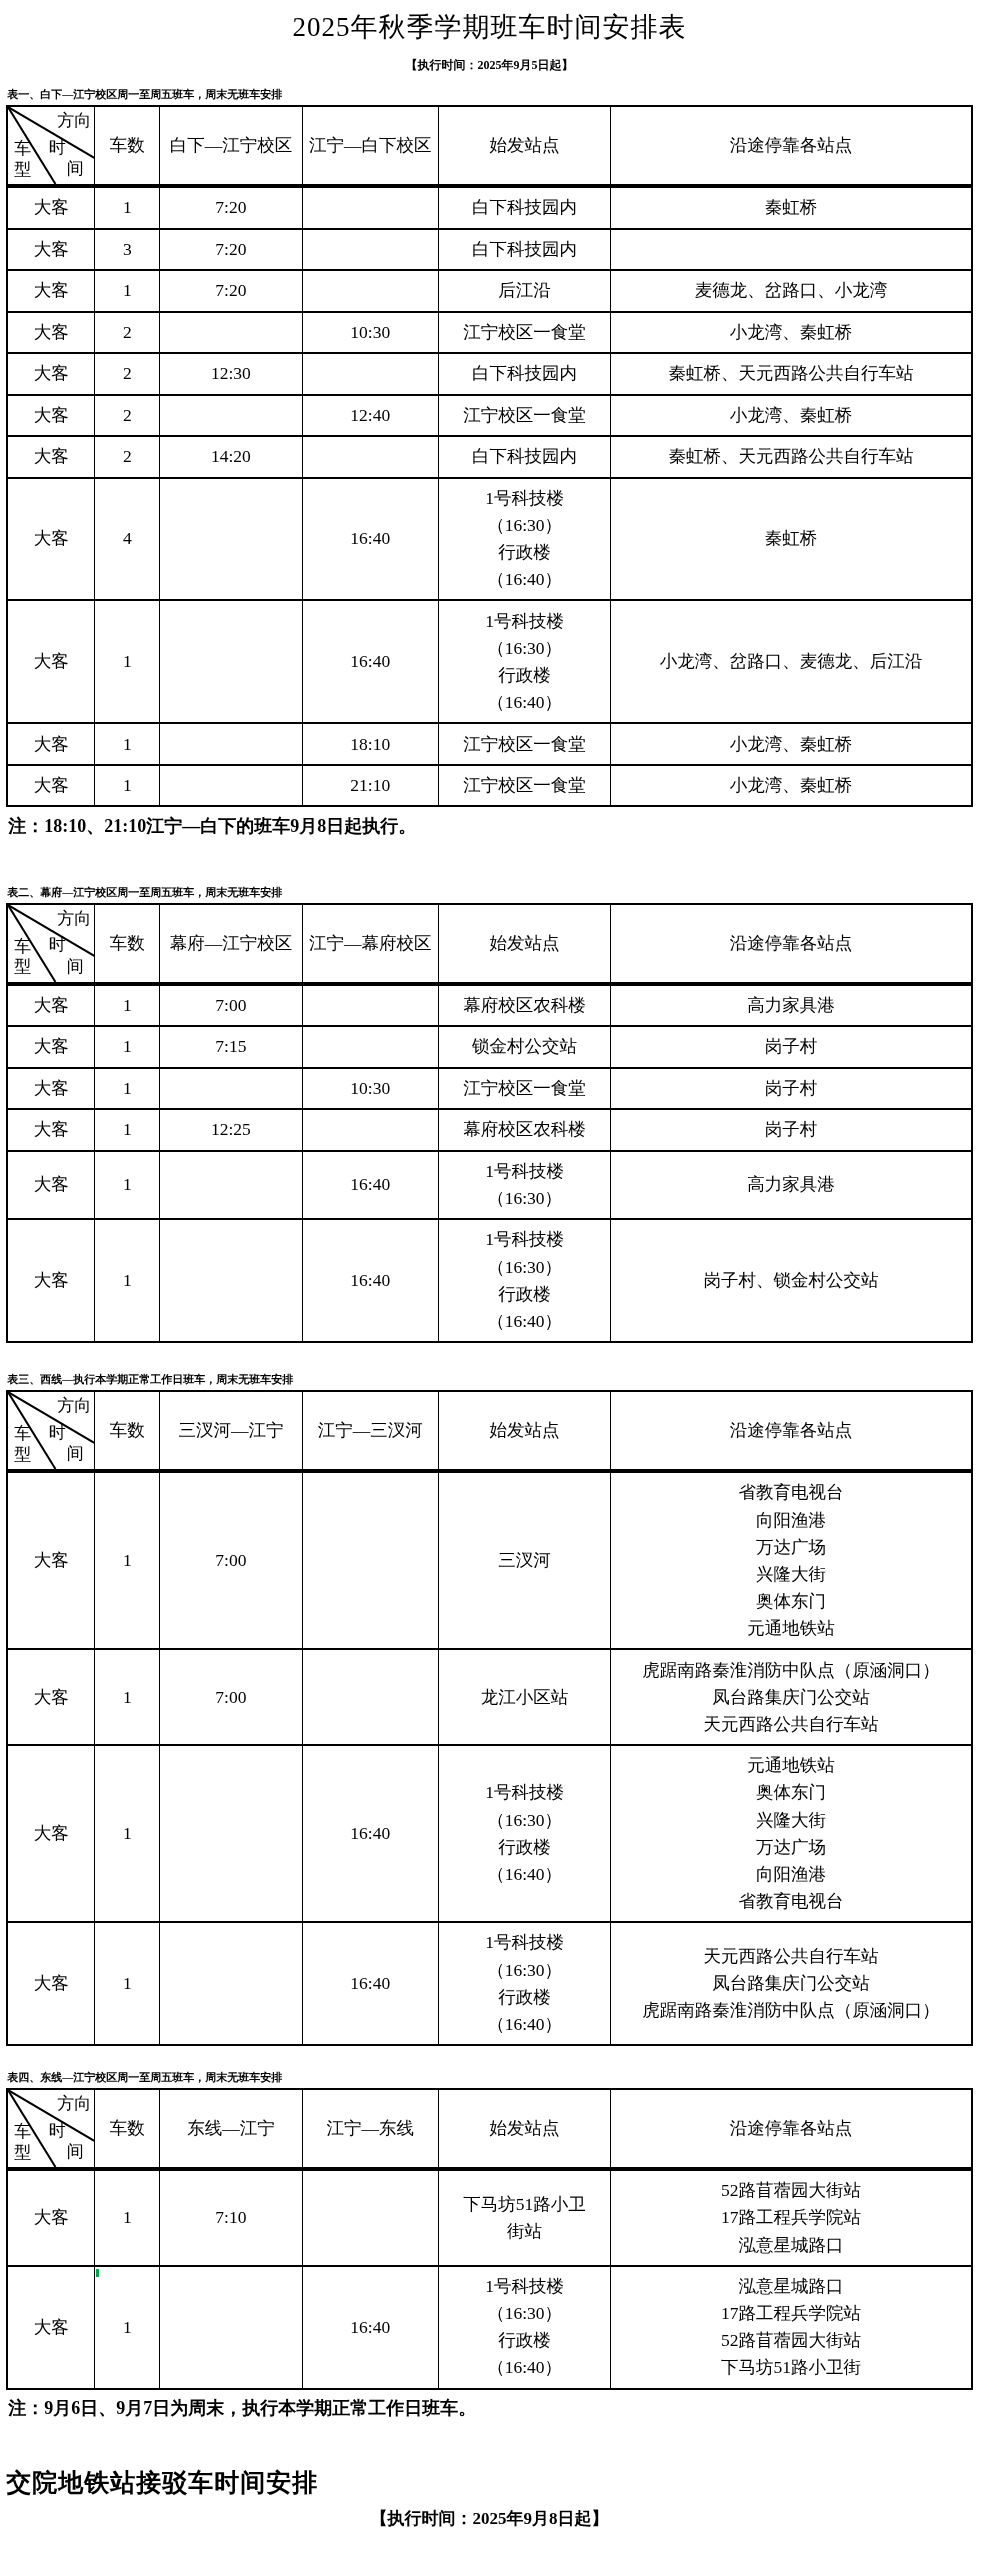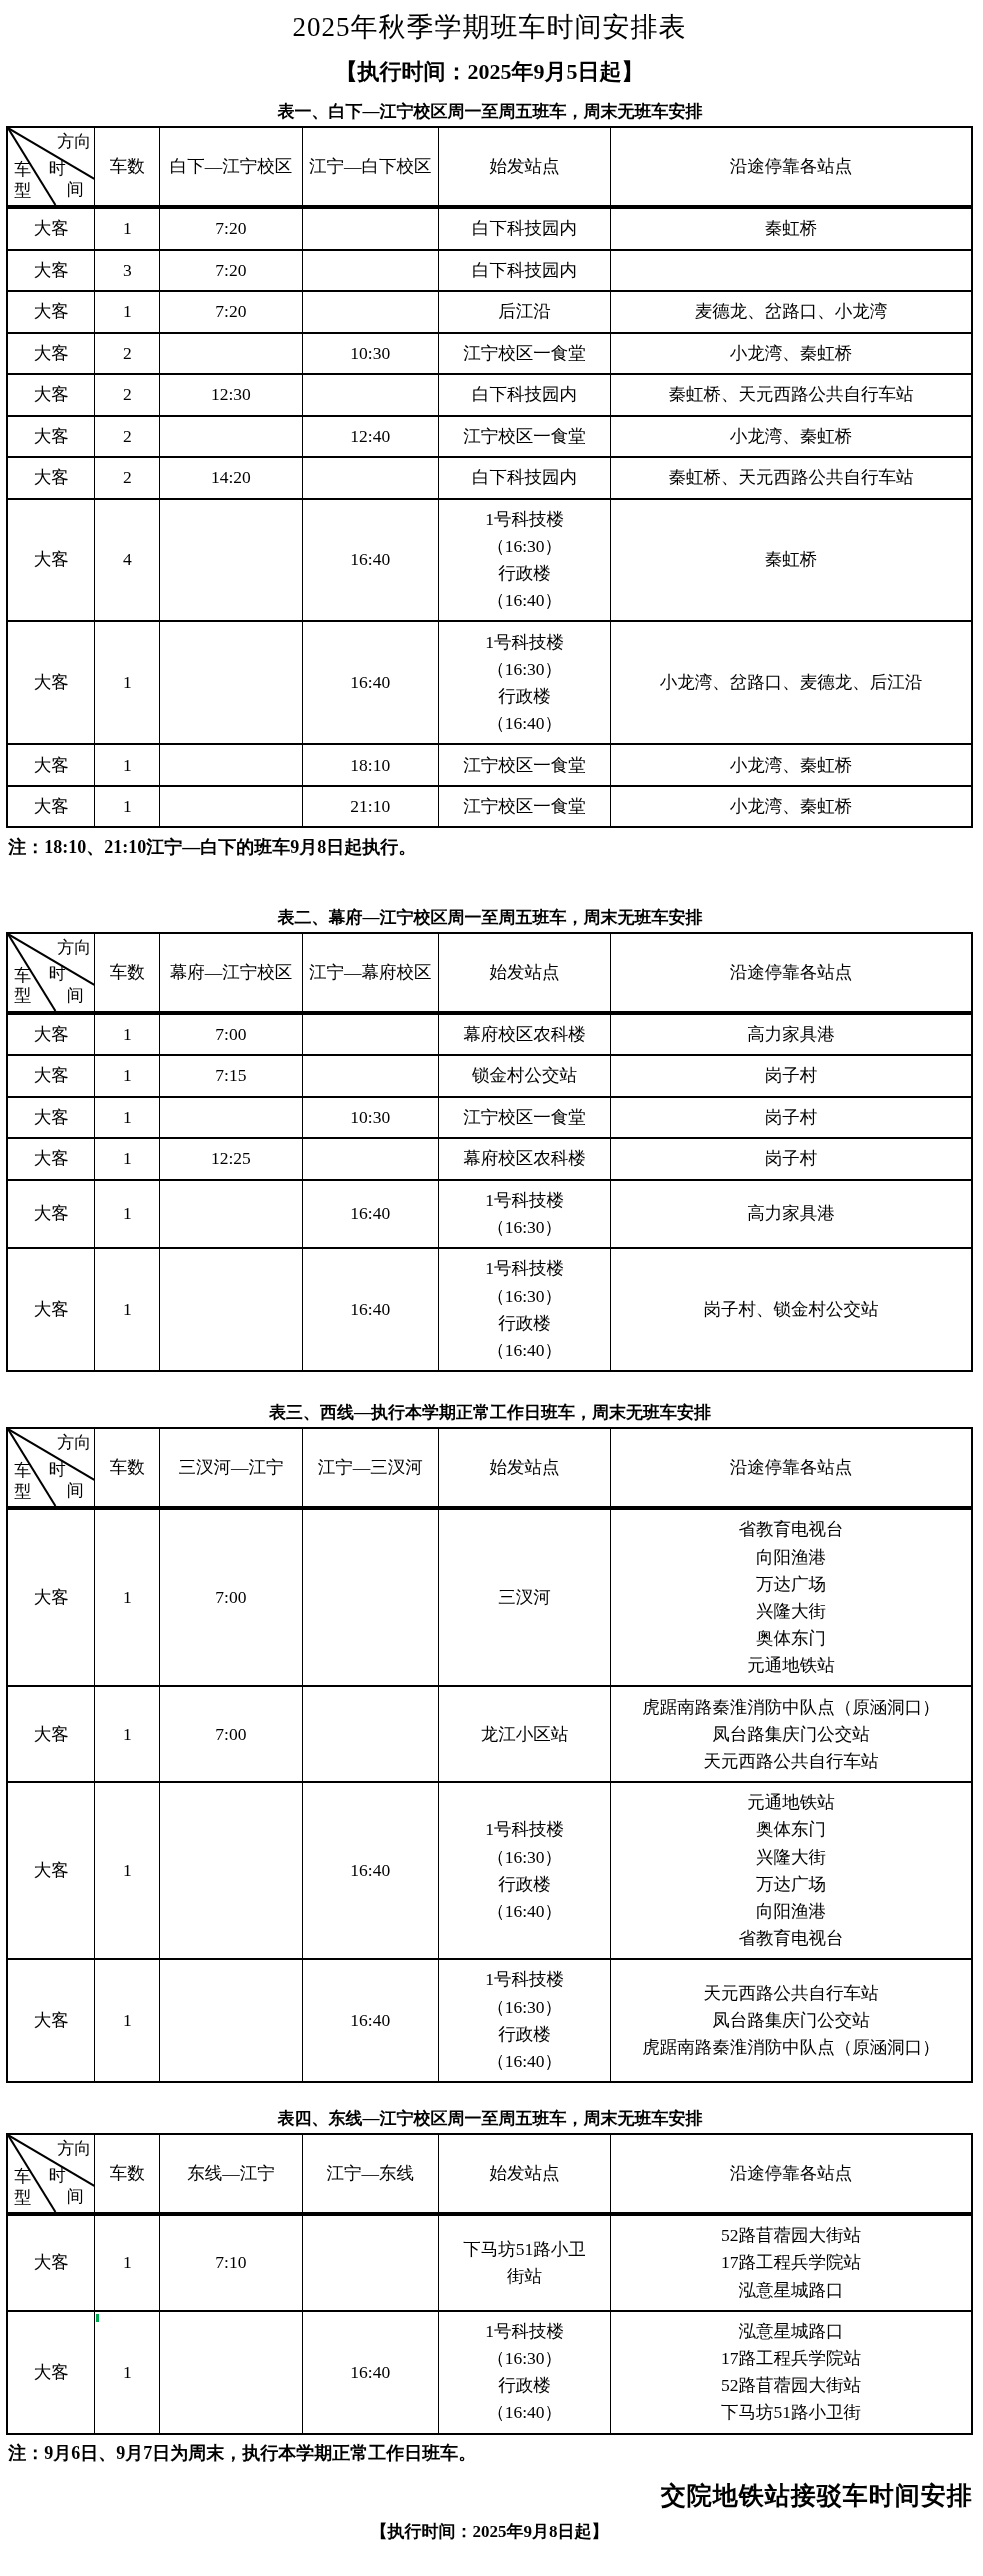--- a/index.html
+++ b/index.html
@@ -1,20 +1,20 @@
 <!DOCTYPE html>
 <html style="font-size:8.2px"><head>
 <meta charset="utf-8">
 <style>
   html,body{margin:0;padding:0;background:#ffffff;color:#000;}
   body{width:983px;font-family:"Liberation Serif","DejaVu Serif",serif;}
   .page{padding:7.2px 10.3px 41px 6.2px;}
   .doc-title{text-align:center;font-size:27px;font-weight:normal;letter-spacing:1px;margin-top:2.1px;}
-  .exec-note{text-align:center;font-size:22px;font-weight:bold;margin-top:11.3px;}
-  .caption{font-size:17px;font-weight:bold;margin:12.4px 0 3.1px 1px;text-align:center;}
+  .exec-note{text-align:center;font-size:12px;font-weight:bold;margin-top:11.3px;}
+  .caption{font-size:11px;font-weight:bold;margin:12.4px 0 3.1px 1px;}
   .cap1{margin-top:13.4px;}
   .cap2{margin-top:47px;}
   .cap3{margin-top:29px;}
   .cap4{margin-top:24px;}
   .note{font-size:18px;font-weight:bold;margin:6.2px 0 0 2.1px;}
   table.bus{width:100%;border-collapse:collapse;border:2.1px solid #000;table-layout:fixed;}
   table.bus th,table.bus td{
     border:1px solid #000;border-top-width:2.1px;border-bottom-width:2.1px;
     text-align:center;vertical-align:middle;font-size:17.5px;font-weight:normal;
     padding:6.2px 3.1px;line-height:1.55;overflow:hidden;
@@ -25,21 +25,21 @@
   th.corner{position:relative;padding:0;}
   th.corner svg{position:absolute;left:0;top:0;width:100%;height:100%;}
   th.corner .lbl{position:absolute;font-size:17px;line-height:1;}
   .lbl-dir{top:5.2px;right:3.1px;}
   .lbl-shi{top:41%;left:47%;}
   .lbl-che{top:43%;left:7%;}
   .lbl-xing{bottom:8%;left:7%;}
   .lbl-jian{bottom:9%;left:68%;}
   .rel{position:relative;}
   .green-mark{position:absolute;left:0.5px;top:2.1px;width:3.1px;height:8.2px;background:#00a550;}
-  .sec2-title{text-align:right;font-size:25px;font-weight:bold;letter-spacing:1px;margin-top:14px;}
+  .sec2-title{text-align:left;font-size:25px;font-weight:bold;letter-spacing:1px;margin-top:46px;}
   .sec2-exec{text-align:center;font-size:17px;font-weight:bold;margin-top:8.2px;}
 </style>
 </head>
 <body>
 
 <div class="page">
 
   <div class="doc-title">2025年秋季学期班车时间安排表</div>
   <div class="exec-note">【执行时间：2025年9月5日起】</div>
 

